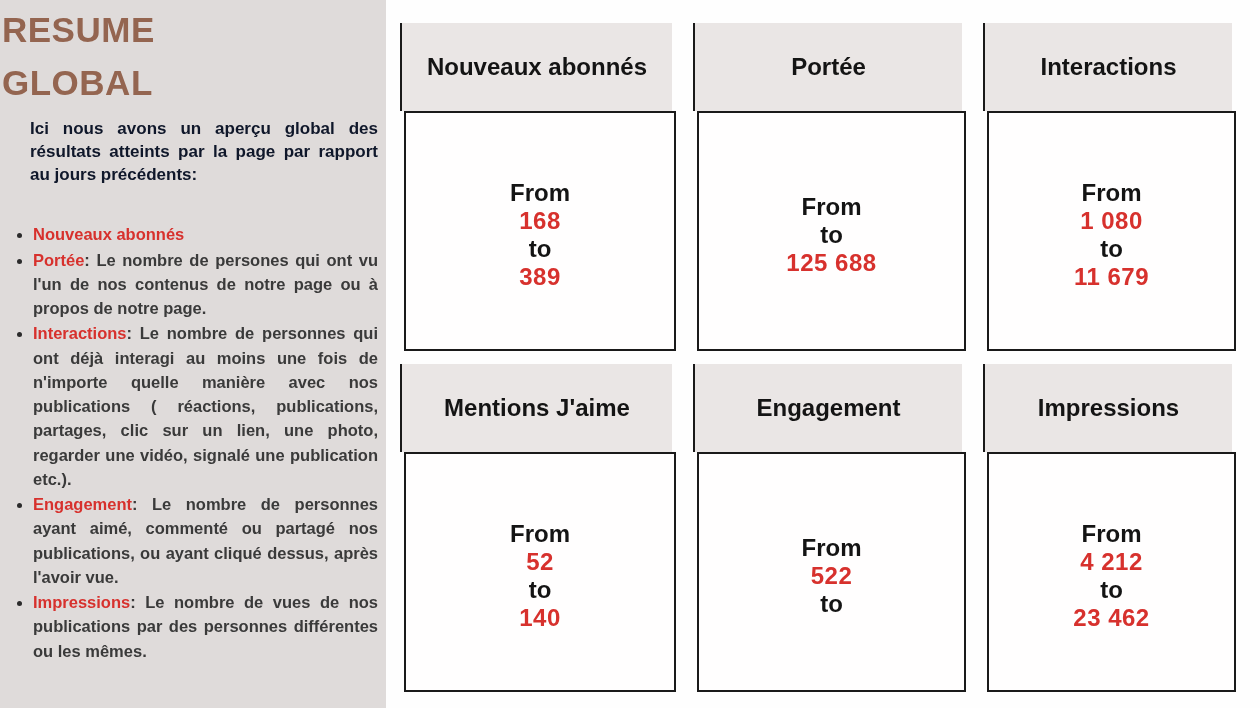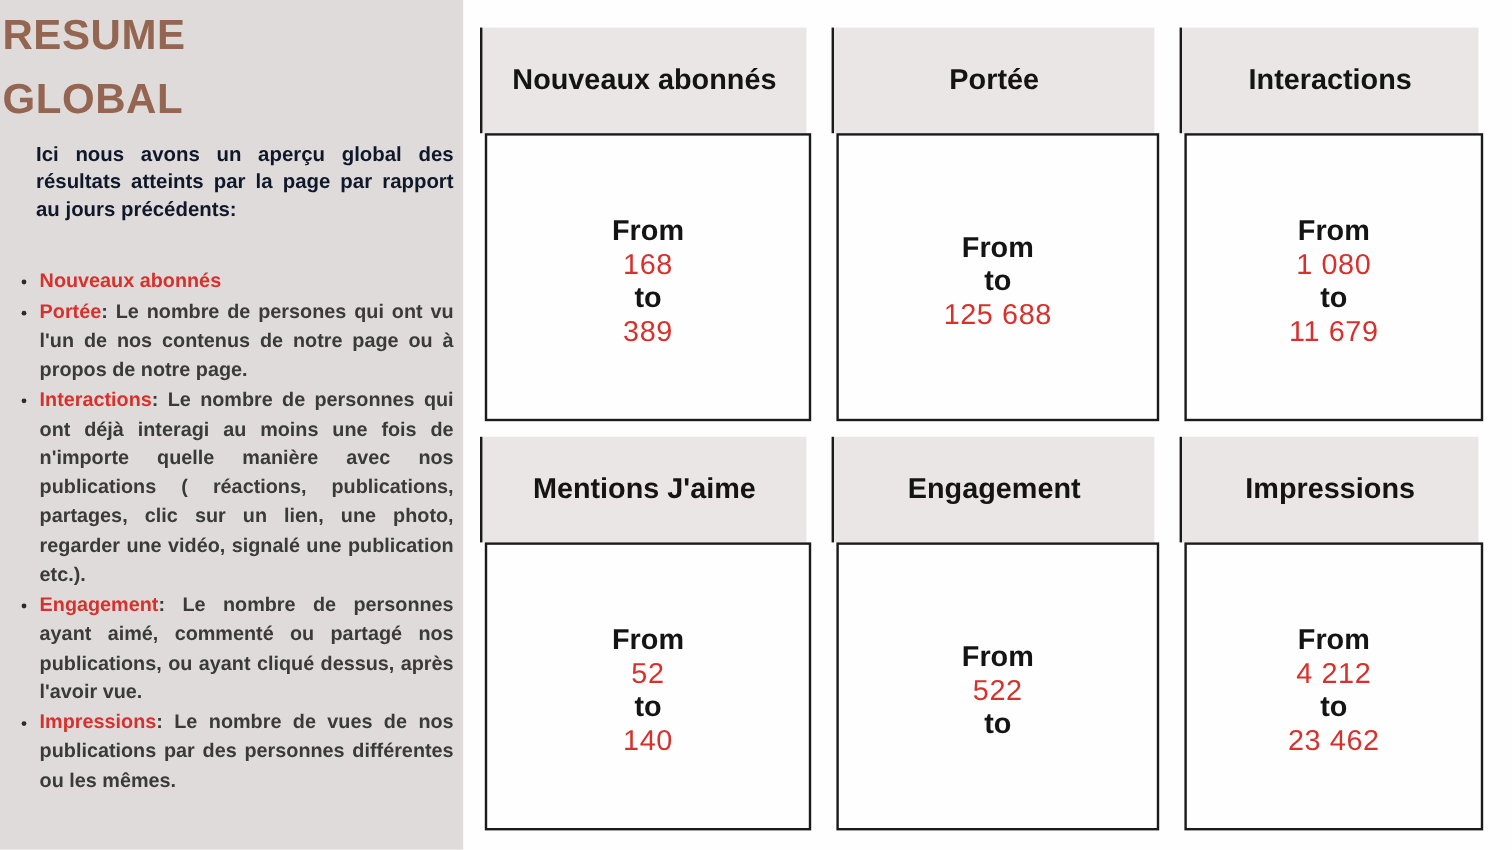--- a/index.html
+++ b/index.html
@@ -91,21 +91,21 @@
     text-align: center;
     padding: 11px 0 3px;
   }
   .range-label {
     font-size: 24px;
     font-weight: 700;
     color: #141414;
   }
   .range-value {
     font-size: 24px;
-    font-weight: 400;
+    font-weight: 700;
     color: #d7312d;
     letter-spacing: 0.5px;
   }
 </style>
 </head>
 <body>
 
 <div class="page">
 
   <aside class="sidebar">

